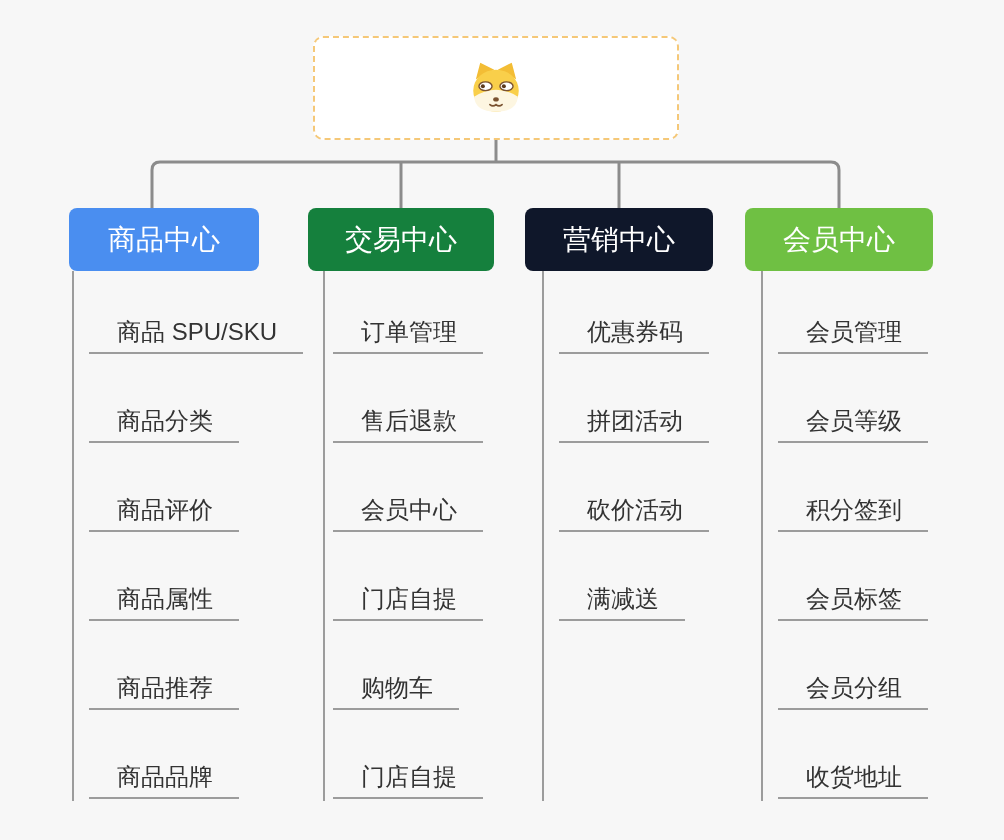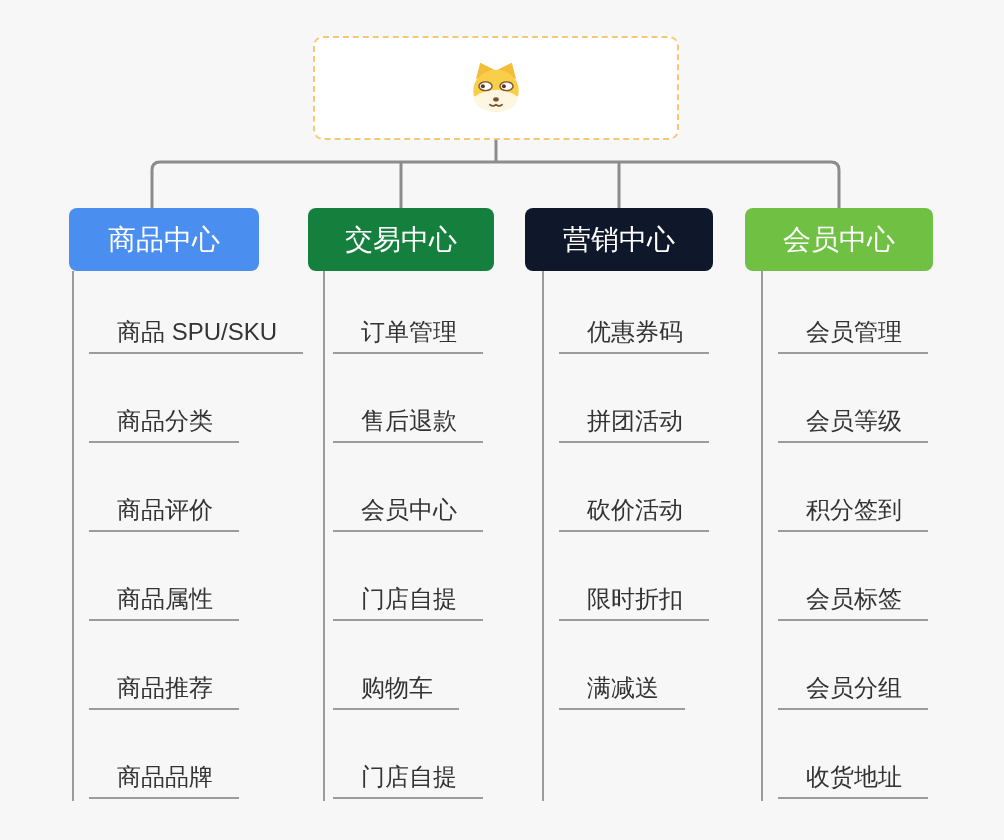--- a/index.html
+++ b/index.html
@@ -136,21 +136,20 @@
     <div class="item">会员中心</div>
     <div class="item">门店自提</div>
     <div class="item">购物车</div>
     <div class="item">门店自提</div>
   </div>
 
   <div class="items i3">
     <div class="item">优惠券码</div>
     <div class="item">拼团活动</div>
     <div class="item">砍价活动</div>
-    <div class="item">限时折扣</div>
     <div class="item">满减送</div>
   </div>
 
   <div class="items i4">
     <div class="item">会员管理</div>
     <div class="item">会员等级</div>
     <div class="item">积分签到</div>
     <div class="item">会员标签</div>
     <div class="item">会员分组</div>
     <div class="item">收货地址</div>

